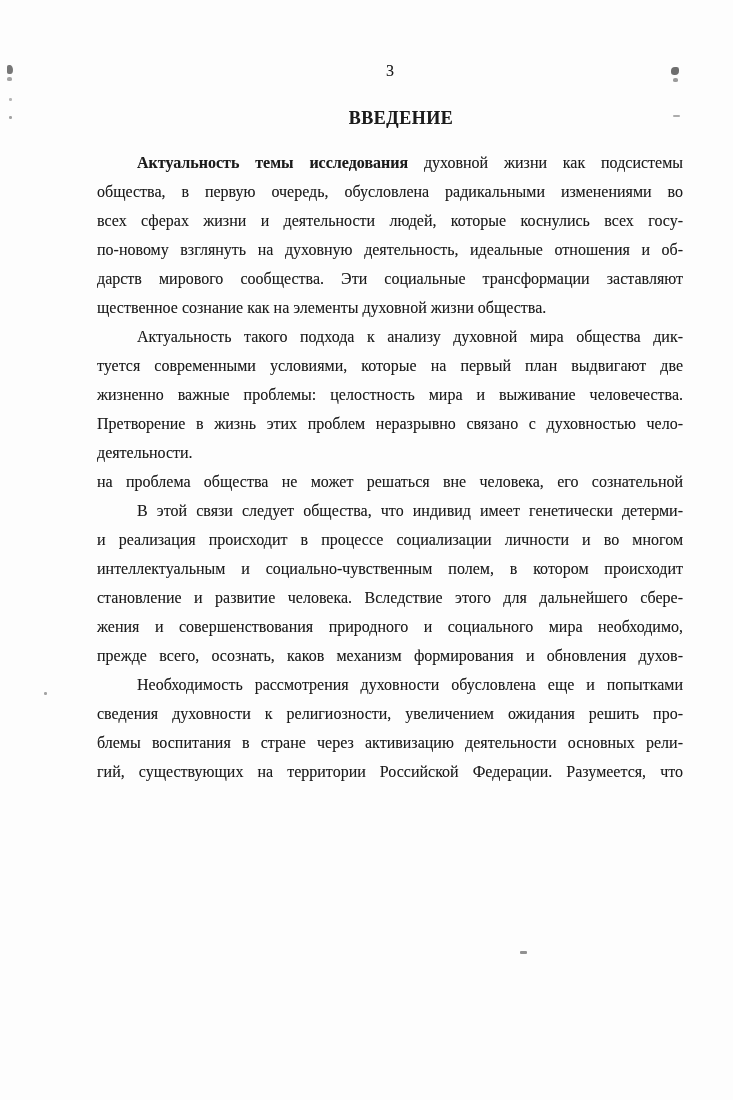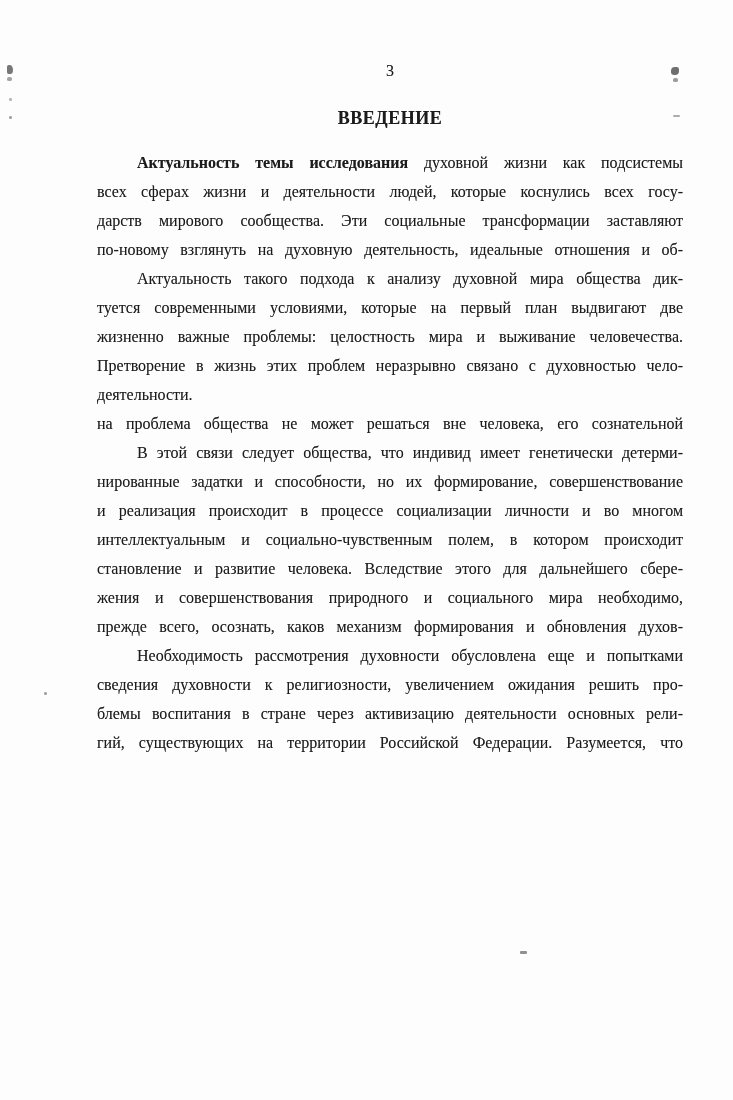--- a/index.html
+++ b/index.html
@@ -20,21 +20,21 @@
     position: absolute;
     left: 97px;
     top: 62px;
     width: 586px;
     text-align: center;
     font-size: 16px;
     text-shadow: 0 0 0.5px rgba(0,0,0,0.35);
   }
   .page-title {
     position: absolute;
-    left: 97px;
+    left: 108px;
     top: 108px;
     width: 586px;
     text-align: center;
     font-size: 18px;
     font-weight: 700;
     letter-spacing: 0.5px;
     text-shadow: 0 0 0.5px rgba(0,0,0,0.4);
   }
   .text-block {
     position: absolute;
@@ -77,31 +77,32 @@
 </style>
 </head>
 <body>
 
 <div class="page">
   <div class="page-number">3</div>
   <div class="page-title">ВВЕДЕНИЕ</div>
 
   <div class="text-block">
       <div class="line indent"><b>Актуальность темы исследования</b> духовной жизни как подсистемы</div>
+      <div class="line">общества, в первую очередь, обусловлена радикальными изменениями во</div>
       <div class="line">всех сферах жизни и деятельности людей, которые коснулись всех госу-</div>
+      <div class="line">по-новому взглянуть на духовную деятельность, идеальные отношения и об-</div>
       <div class="line">дарств мирового сообщества. Эти социальные трансформации заставляют</div>
-      <div class="line">по-новому взглянуть на духовную деятельность, идеальные отношения и об-</div>
+      <div class="line last">щественное сознание как на элементы духовной жизни общества.</div>
       <div class="line indent">Актуальность такого подхода к анализу духовной мира общества дик-</div>
       <div class="line">туется современными условиями, которые на первый план выдвигают две</div>
       <div class="line">жизненно важные проблемы: целостность мира и выживание человечества.</div>
       <div class="line">Претворение в жизнь этих проблем неразрывно связано с духовностью чело-</div>
       <div class="line last">деятельности.</div>
       <div class="line">на проблема общества не может решаться вне человека, его сознательной</div>
       <div class="line indent">В этой связи следует общества, что индивид имеет генетически детерми-</div>
-      <div class="line">нированные задатки и способности, но их формирование, совершенствование</div>
       <div class="line">и реализация происходит в процессе социализации личности и во многом</div>
       <div class="line">интеллектуальным и социально-чувственным полем, в котором происходит</div>
       <div class="line">становление и развитие человека. Вследствие этого для дальнейшего сбере-</div>
       <div class="line">жения и совершенствования природного и социального мира необходимо,</div>
       <div class="line">прежде всего, осознать, каков механизм формирования и обновления духов-</div>
       <div class="line indent">Необходимость рассмотрения духовности обусловлена еще и попытками</div>
       <div class="line">сведения духовности к религиозности, увеличением ожидания решить про-</div>
       <div class="line">блемы воспитания в стране через активизацию деятельности основных рели-</div>
       <div class="line">гий, существующих на территории Российской Федерации. Разумеется, что</div>
     </div>

